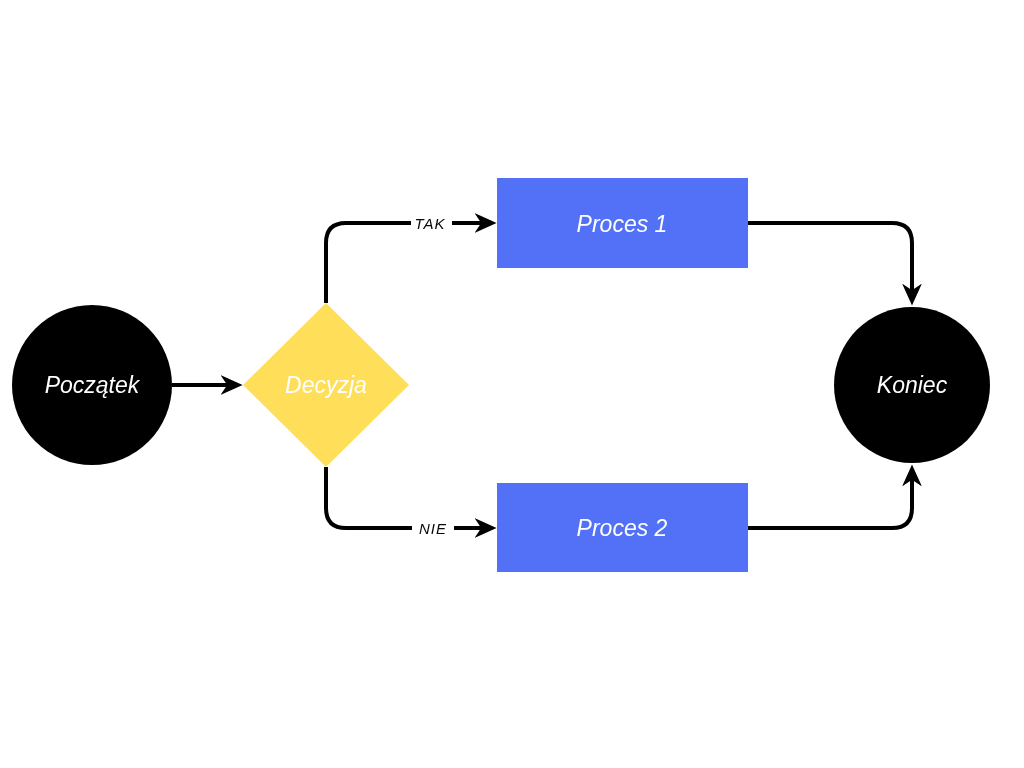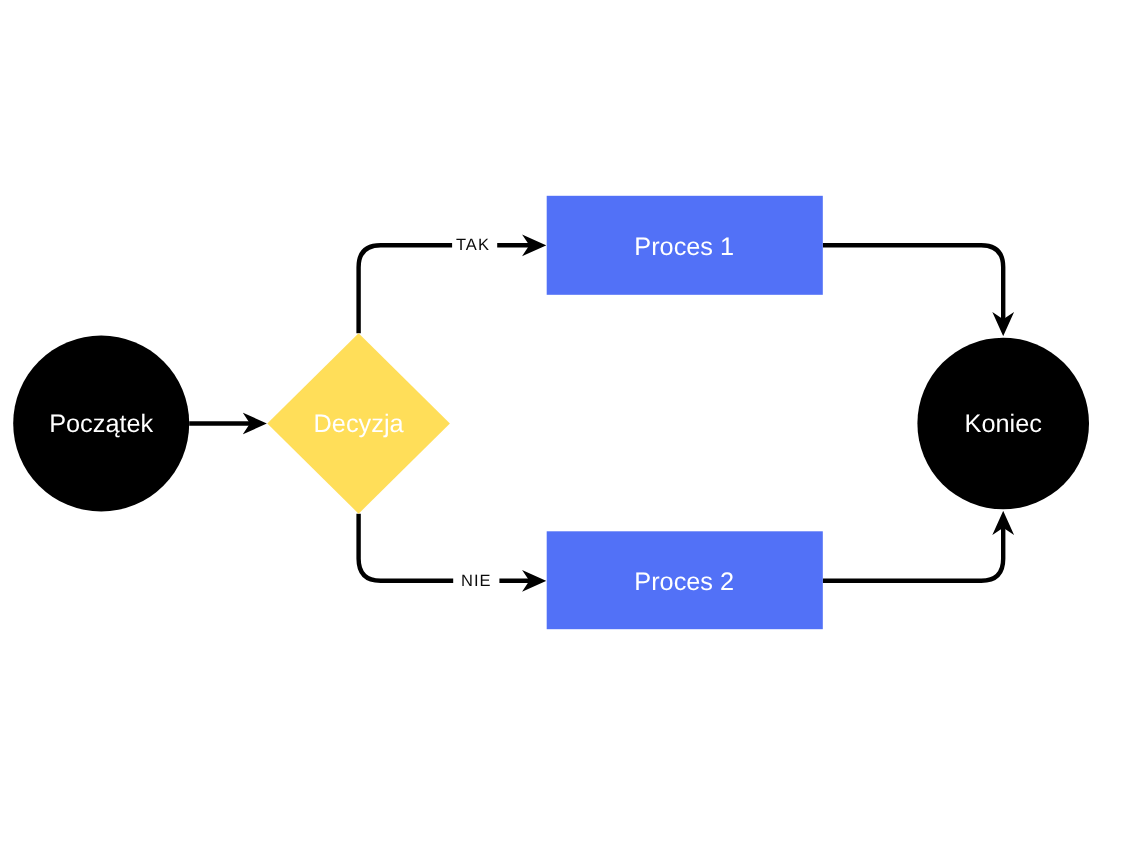--- a/index.html
+++ b/index.html
@@ -7,20 +7,21 @@
     padding: 0;
     background: #ffffff;
     font-family: "Liberation Sans", sans-serif;
   }
   .stage {
     position: relative;
     width: 1024px;
     height: 768px;
     background: #ffffff;
     overflow: hidden;
+    font-style: italic;
   }
   svg.flowchart {
     position: absolute;
     left: 0;
     top: 0;
     width: 1024px;
     height: 768px;
     display: block;
   }
   .node-label {

